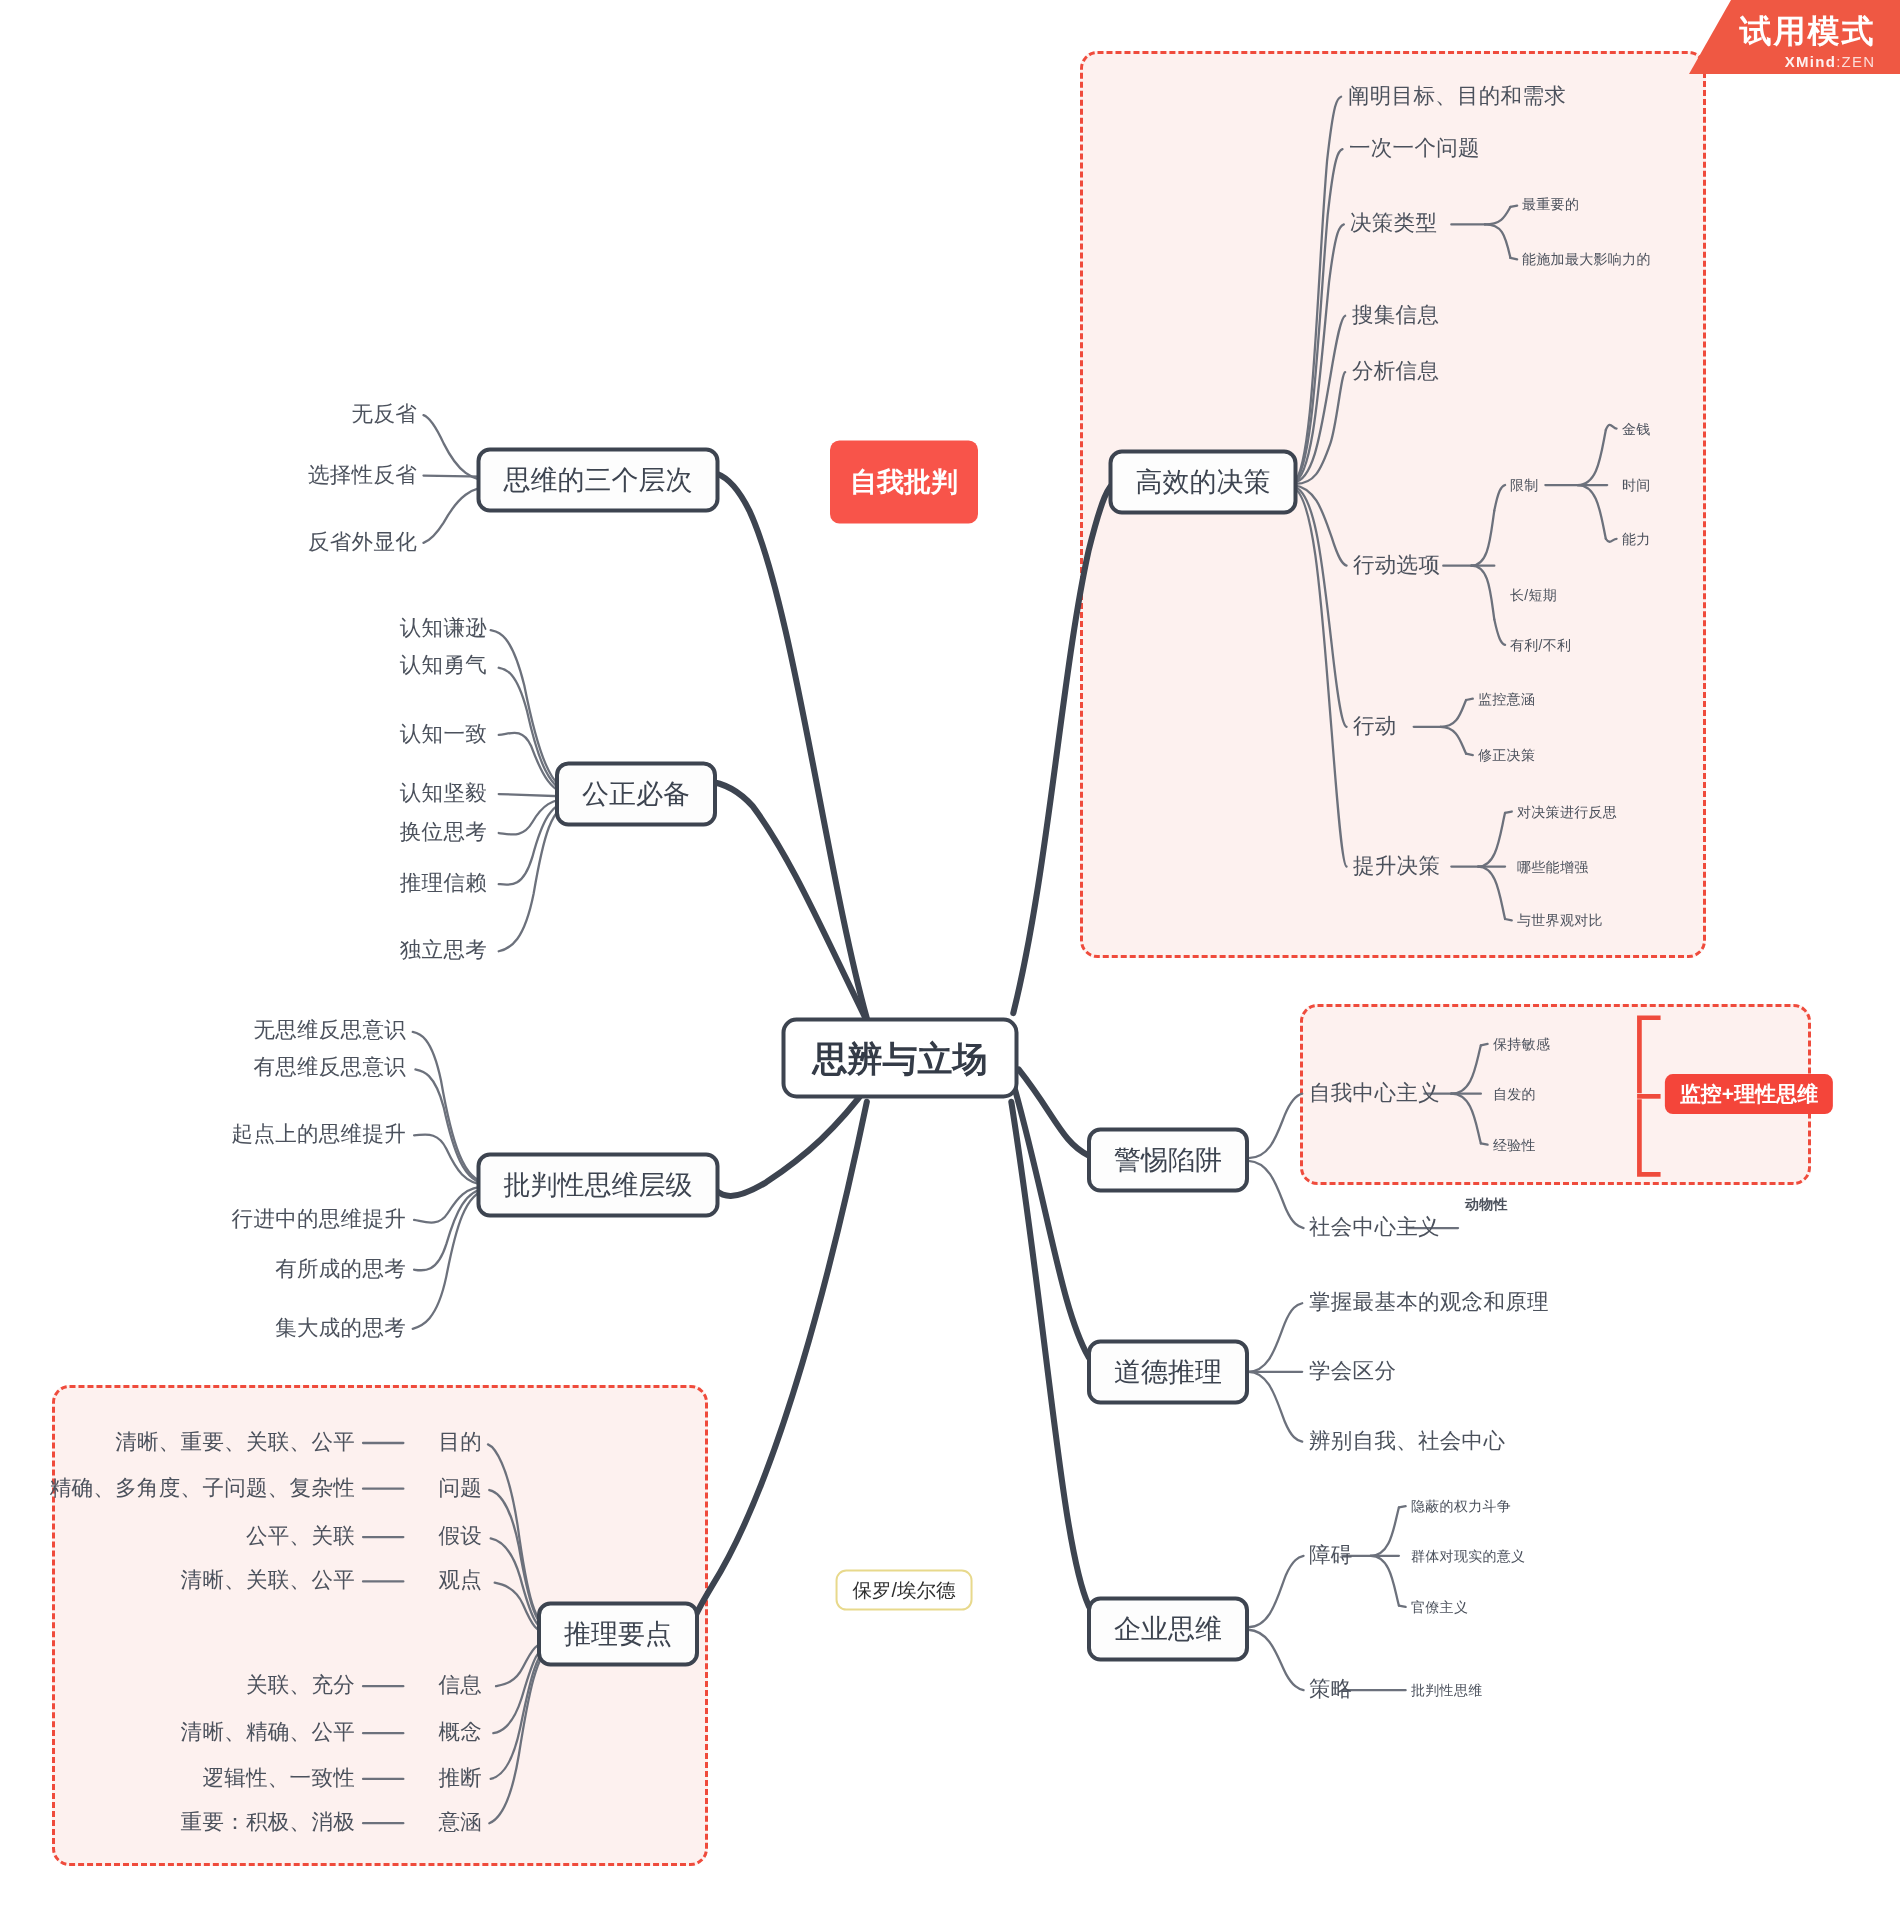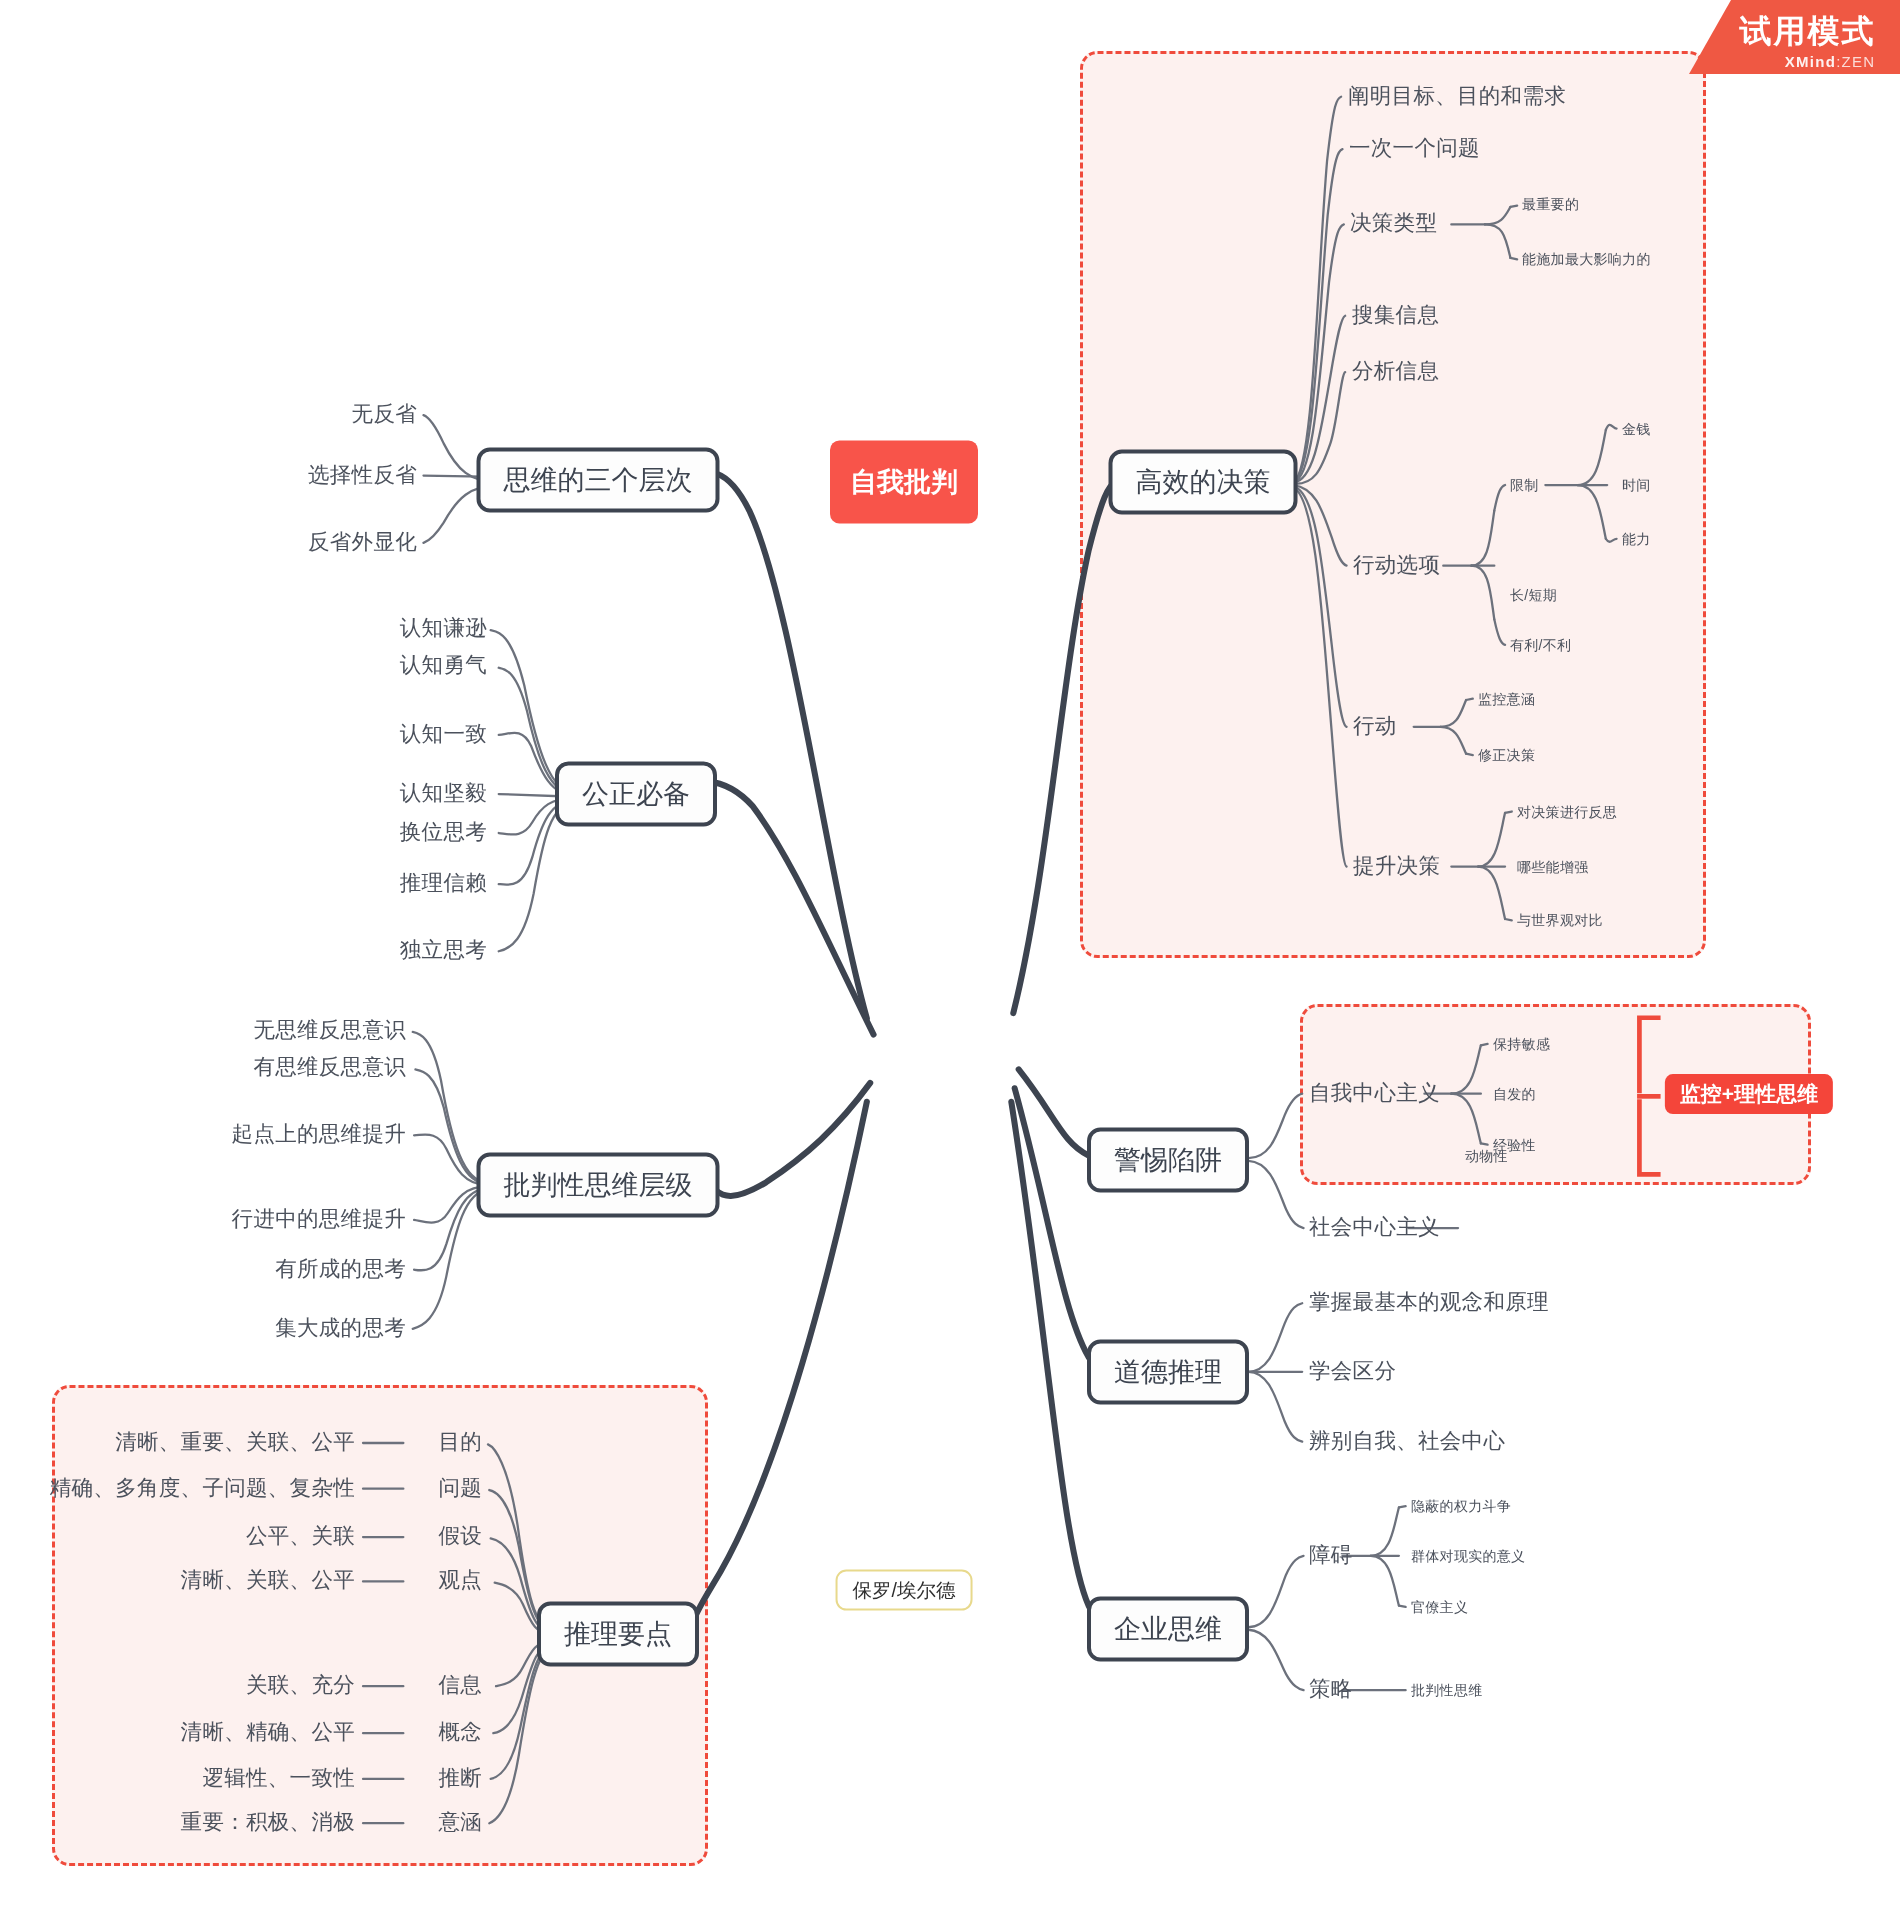--- a/index.html
+++ b/index.html
@@ -260,20 +260,21 @@
 
       <path d="M1998 2516 L2092 2516"></path>
     </g>
   </svg>
 
   <div id="trial-badge">
     <div class="t1">试用模式</div>
     <div class="t2"><span>XMind</span><span class="zen">:ZEN</span></div>
   </div>
 
+  <div class="node root" style="left:900px;top:1058px;">思辨与立场</div>
 
   <div class="node pill" style="left:904px;top:482px;">自我批判</div>
   <div class="node note" style="left:904px;top:1590px;">保罗/埃尔德</div>
   <div class="node pill small" style="left:1749px;top:1094px;">监控+理性思维</div>
 
   <svg class="links" style="z-index:2;" viewBox="0 0 2829 2867" width="1901" height="1926">
     <g fill="none" stroke="#ef4b3c" stroke-width="7" stroke-linecap="square">
       <path d="M2468 1515 L2440 1515 L2440 1624"></path>
       <path d="M2440 1632 L2468 1632"></path>
       <path d="M2440 1640 L2440 1748 L2468 1748"></path>
@@ -355,21 +356,21 @@
   <div class="node leaf anchor-l sub" style="left:1517px;top:812px;">对决策进行反思</div>
   <div class="node leaf anchor-l sub" style="left:1517px;top:867px;">哪些能增强</div>
   <div class="node leaf anchor-l sub" style="left:1517px;top:920px;">与世界观对比</div>
 
   <div class="node boxed" style="left:1168px;top:1160px;">警惕陷阱</div>
   <div class="node leaf anchor-l" style="left:1309px;top:1094px;">自我中心主义</div>
   <div class="node leaf anchor-l sub" style="left:1493px;top:1044px;">保持敏感</div>
   <div class="node leaf anchor-l sub" style="left:1493px;top:1094px;text-align:center;">自发的</div>
   <div class="node leaf anchor-l sub" style="left:1493px;top:1145px;">经验性</div>
   <div class="node leaf anchor-l" style="left:1309px;top:1228px;">社会中心主义</div>
-  <div class="node leaf anchor-l sub" style="left:1465px;top:1156px;">动物性</div>
+  <div class="node leaf anchor-l sub" style="left:1465px;top:1204px;font-weight:bold;">动物性</div>
 
   <div class="node boxed" style="left:1168px;top:1372px;">道德推理</div>
   <div class="node leaf anchor-l" style="left:1309px;top:1303px;">掌握最基本的观念和原理</div>
   <div class="node leaf anchor-l" style="left:1309px;top:1372px;">学会区分</div>
   <div class="node leaf anchor-l" style="left:1309px;top:1442px;">辨别自我、社会中心</div>
 
   <div class="node boxed" style="left:1168px;top:1629px;">企业思维</div>
   <div class="node leaf anchor-l" style="left:1309px;top:1556px;">障碍</div>
   <div class="node leaf anchor-l sub" style="left:1411px;top:1506px;">隐蔽的权力斗争</div>
   <div class="node leaf anchor-l sub" style="left:1411px;top:1556px;">群体对现实的意义</div>

